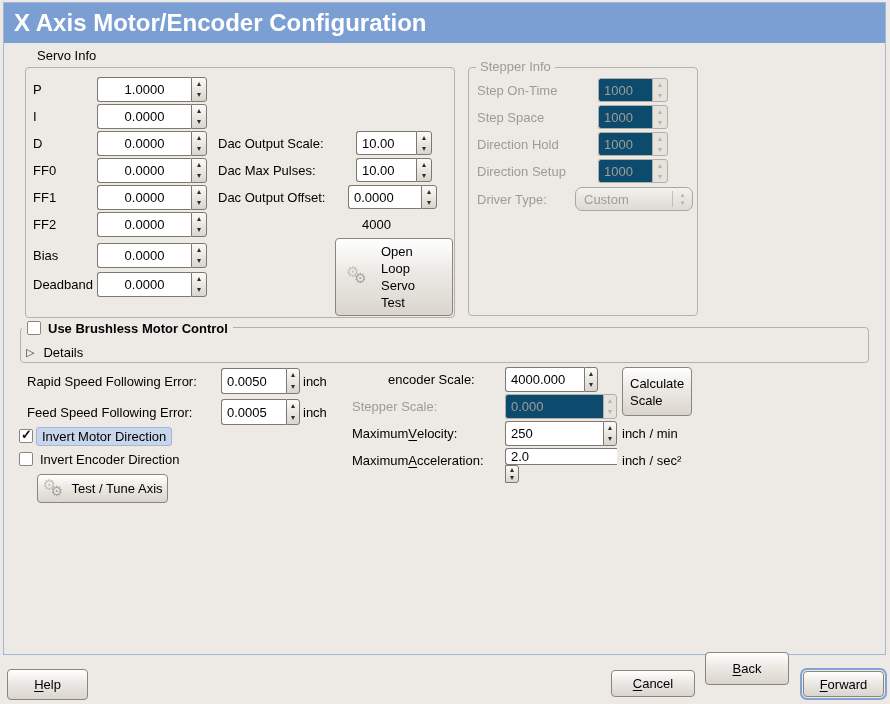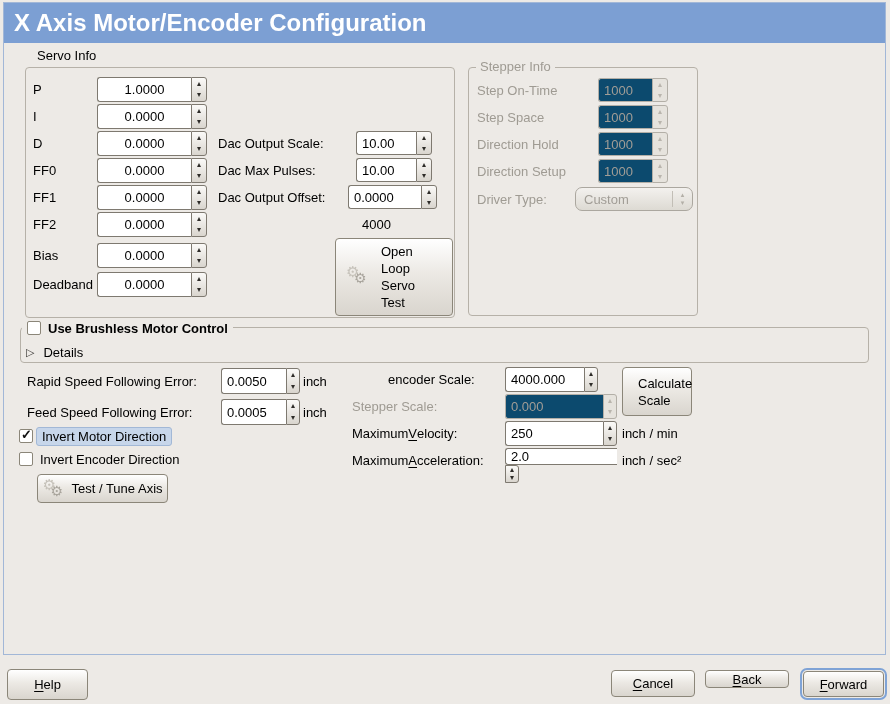--- a/index.html
+++ b/index.html
@@ -274,21 +274,21 @@
 
   <span class="lab glab" style="left:352px; top:394px; height:25px;">Stepper Scale:</span>
   <div class="spinbox disabled" style="left:505px; top:394px; width:112px; height:25px;">
     <input value="0.000" style="">
     <div class="btns" style="width:14px;">
       <span>▴</span>
       <span>▾</span>
     </div>
   </div>
 
-  <div class="btn" style="left:622px; top:367px; width:70px; height:49px; justify-content:flex-start; padding-left:15px;">
+  <div class="btn" style="left:622px; top:367px; width:70px; height:49px; justify-content:flex-start; padding-left:7px;">
     <span style="text-align:left; line-height:17px;">Calculate Scale</span>
   </div>
 
   <span class="lab" style="left:352px; top:421px; height:25px;">
       <span>Maximum </span>
       <span class="mn">V</span>
       <span>elocity:</span>
     </span>
   <div class="spinbox" style="left:505px; top:421px; width:112px; height:25px;">
     <input value="250" style="">
@@ -328,20 +328,20 @@
     </span>
     <span>Test / Tune Axis</span>
   </div>
 
   <div class="btn" style="left:7px; top:669px; width:81px; height:31px;">
     <span><span class="mn">H</span><span>elp</span></span>
   </div>
   <div class="btn" style="left:611px; top:670px; width:84px; height:27px;">
     <span><span class="mn">C</span><span>ancel</span></span>
   </div>
-  <div class="btn" style="left:705px; top:670px; width:84px; height:18px;">
+  <div class="btn" style="left:705px; top:652px; width:84px; height:33px;">
     <span><span class="mn">B</span><span>ack</span></span>
   </div>
   <div class="btn focusring" style="left:803px; top:671px; width:81px; height:26px;">
     <span><span class="mn">F</span><span>orward</span></span>
   </div>
 
 </div>
 
 </body></html>

